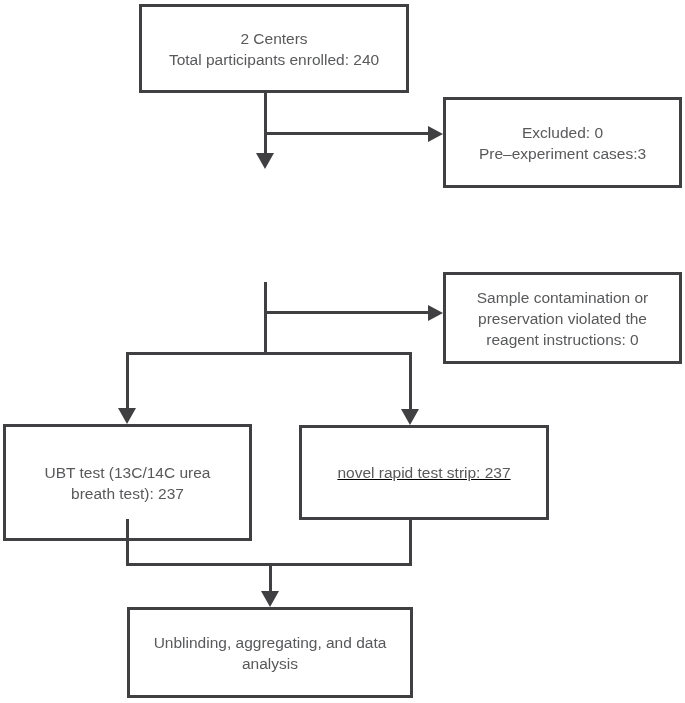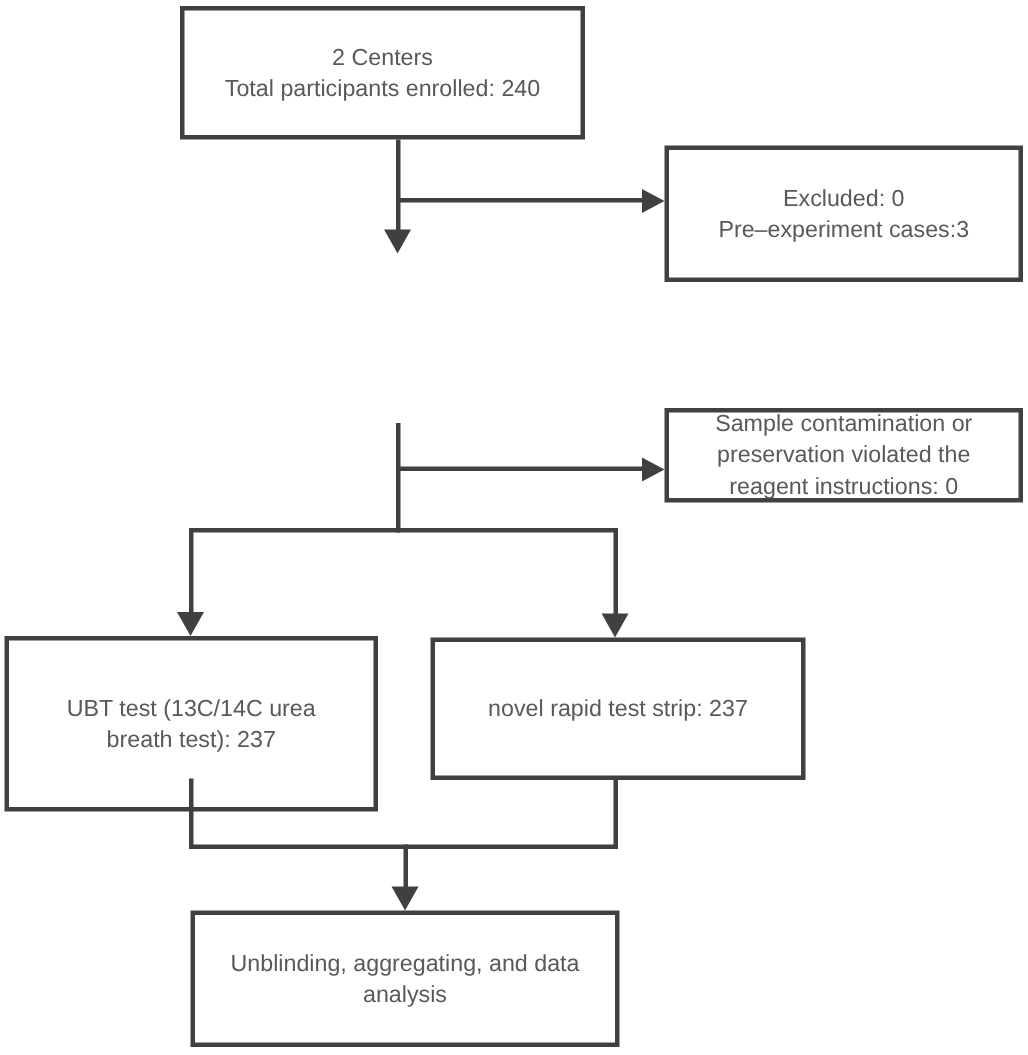--- a/index.html
+++ b/index.html
@@ -25,43 +25,43 @@
     position:absolute; width:0; height:0;
     border-top:8px solid transparent; border-bottom:8px solid transparent;
     border-left:15px solid var(--line);
   }
 </style>
 </head>
 <body>
 
 <div class="stage">
 
-  <div class="box" style="left:120px; top:4px; width:270px; height:89px;">
+  <div class="box" style="left:139px; top:4px; width:270px; height:89px;">
     <div class="txt">2 Centers
 Total participants enrolled: 240</div>
   </div>
 
   <div class="box" style="left:443px; top:97px; width:239px; height:91px;">
     <div class="txt">Excluded: 0
 Pre–experiment cases:3</div>
   </div>
 
 
-  <div class="box" style="left:443px; top:272px; width:239px; height:63px;align-items:center;">
+  <div class="box" style="left:443px; top:272px; width:239px; height:92px;align-items:center;">
     <div class="txt">Sample contamination or
 preservation violated the
 reagent instructions: 0</div>
   </div>
 
   <div class="box" style="left:3px; top:424px; width:249px; height:117px;">
     <div class="txt">UBT test (13C/14C urea
 breath test): 237</div>
   </div>
 
-  <div class="box" style="left:287px; top:425px; width:250px; height:95px;">
+  <div class="box" style="left:299px; top:425px; width:250px; height:95px;text-decoration:underline;">
     <div class="txt">novel rapid test strip: 237</div>
   </div>
 
   <div class="box" style="left:127px; top:607px; width:286px; height:91px;align-items:center;">
     <div class="txt">Unblinding, aggregating, and data
 analysis</div>
   </div>
 
   <div class="vline" style="left:264px; top:93px; width:3px; height:61px;"></div>
   <div class="arrow-down" style="left:256px; top:153px;"></div>

